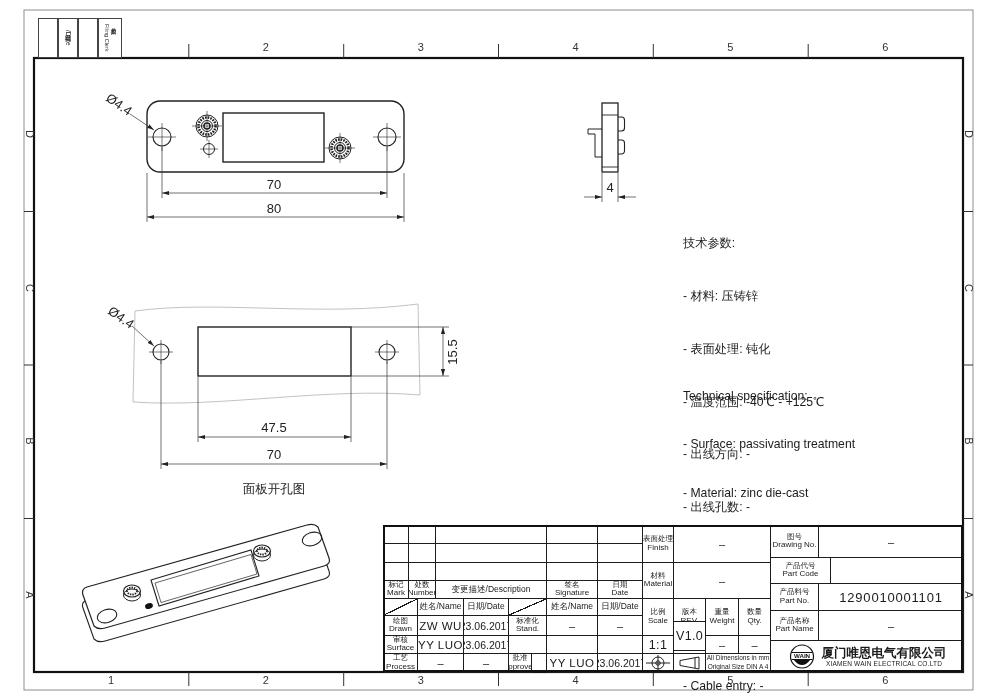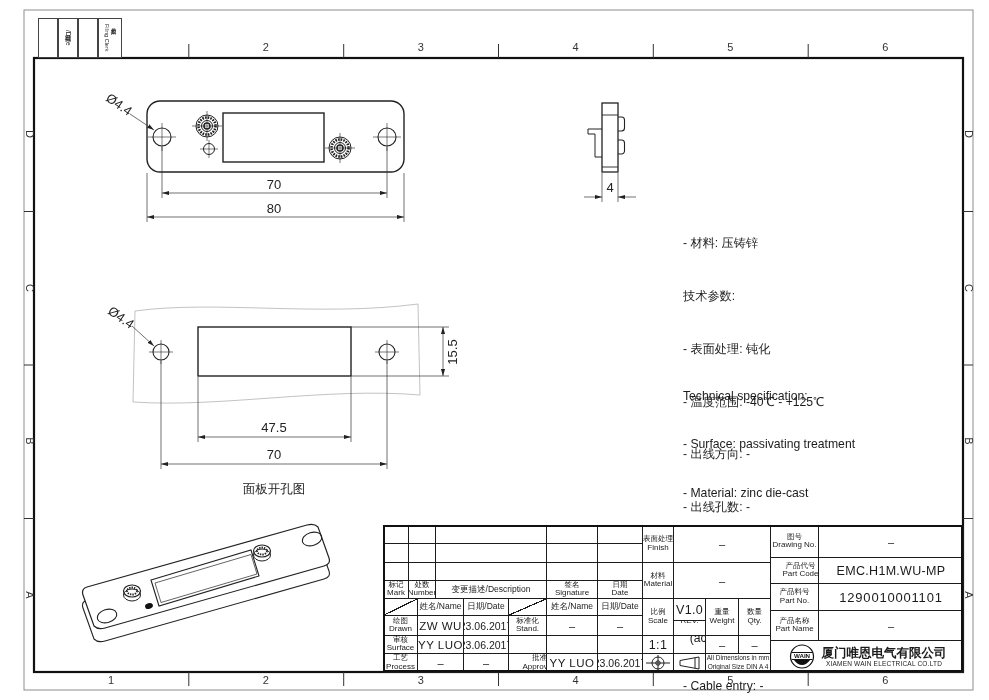--- a/index.html
+++ b/index.html
@@ -215,22 +215,22 @@
       <g>
         <ellipse cx="207" cy="37" rx="8.5" ry="6" stroke-width="1"></ellipse>
         <ellipse cx="207" cy="33" rx="8.5" ry="6" stroke-width="1.2"></ellipse>
         <ellipse cx="207" cy="33" rx="5" ry="3.5" stroke-width="1.8" stroke-dasharray="1.4 1"></ellipse>
       </g>
     </g>
     <ellipse cx="94" cy="88" rx="4" ry="2.8" transform="rotate(-17 94 88)" fill="#111"></ellipse>
   </svg>
 
   <div class="notes" style="left:683px;top:200px;font-size:12.2px;line-height:17.6px">
+    <div>技术参数:</div>
     <div>- 材料: 压铸锌</div>
-    <div>技术参数:</div>
     <div>- 表面处理: 钝化</div>
     <div>- 温度范围: -40℃ - +125℃</div>
     <div>- 出线方向: -</div>
     <div>- 出线孔数: -</div>
     <div>- 螺纹规格: -</div>
   </div>
 
   <div class="notes" style="left:683px;top:356px;font-size:12.2px;line-height:16.1px">
     <div>Technical specification:</div>
     <div>- Surface: passivating treatment</div>
@@ -332,21 +332,21 @@
   <div class="cell" style="left:597px;top:635px;width:46px;height:19px"></div>
 
   <div class="cell" style="left:383px;top:653px;width:35px;height:20px">
     <div class="l2">
         <span class="cn">工艺</span>
         <span class="en">Process</span>
       </div>
   </div>
   <div class="cell vdash" style="left:417px;top:653px;width:47px;height:20px">–</div>
   <div class="cell vdash" style="left:463px;top:653px;width:46px;height:20px">–</div>
-  <div class="cell" style="left:508px;top:653px;width:63px;height:20px">
+  <div class="cell" style="left:508px;top:653px;width:24px;height:20px">
     <div class="l2">
         <span class="cn">批准</span>
         <span class="en">Approved</span>
       </div>
   </div>
   <div class="cell vname" style="left:546px;top:653px;width:52px;height:20px">YY LUO</div>
   <div class="cell vdate" style="left:597px;top:653px;width:46px;height:20px">23.06.2017</div>
 
   <div class="cell" style="left:642px;top:525px;width:32px;height:38px">
     <div class="l2">
@@ -381,21 +381,21 @@
         <span class="en">Weight</span>
       </div>
   </div>
   <div class="cell" style="left:738px;top:598px;width:33px;height:38px">
     <div class="l2">
         <span class="cn">数量</span>
         <span class="en">Qty.</span>
       </div>
   </div>
   <div class="cell vbig" style="left:642px;top:635px;width:32px;height:19px">1:1</div>
-  <div class="cell vbig" style="left:673px;top:598px;width:33px;height:23px">V1.0</div>
+  <div class="cell vbig" style="left:673px;top:621px;width:33px;height:30px">V1.0</div>
   <div class="cell vdash" style="left:705px;top:635px;width:34px;height:19px">–</div>
   <div class="cell vdash" style="left:738px;top:635px;width:33px;height:19px">–</div>
 
   <div class="cell" style="left:642px;top:653px;width:32px;height:20px">
     <svg width="28" height="18" viewBox="0 0 28 18">
       <g stroke="#222" fill="none" stroke-width="1">
         <circle cx="14" cy="9" r="6"></circle>
           <circle cx="14" cy="9" r="2.2"></circle>
         <line x1="2" y1="9" x2="26" y2="9"></line>
           <line x1="14" y1="1" x2="14" y2="17"></line>
@@ -423,21 +423,20 @@
         <span class="en">Drawing No.</span>
       </div>
   </div>
   <div class="cell vdash" style="left:818px;top:525px;width:146px;height:33px">–</div>
   <div class="cell" style="left:770px;top:557px;width:61px;height:27px">
     <div class="l2">
         <span class="cn">产品代号</span>
         <span class="en">Part Code</span>
       </div>
   </div>
-  <div class="cell vbig" style="left:818px;top:557px;width:146px;height:27px">EMC.H1M.WU-MP</div>
   <div class="cell" style="left:770px;top:583px;width:49px;height:28px">
     <div class="l2">
         <span class="cn">产品料号</span>
         <span class="en">Part No.</span>
       </div>
   </div>
   <div class="cell vnum" style="left:818px;top:583px;width:146px;height:28px">1290010001101</div>
   <div class="cell" style="left:770px;top:610px;width:49px;height:31px">
     <div class="l2">
         <span class="cn">产品名称</span>

